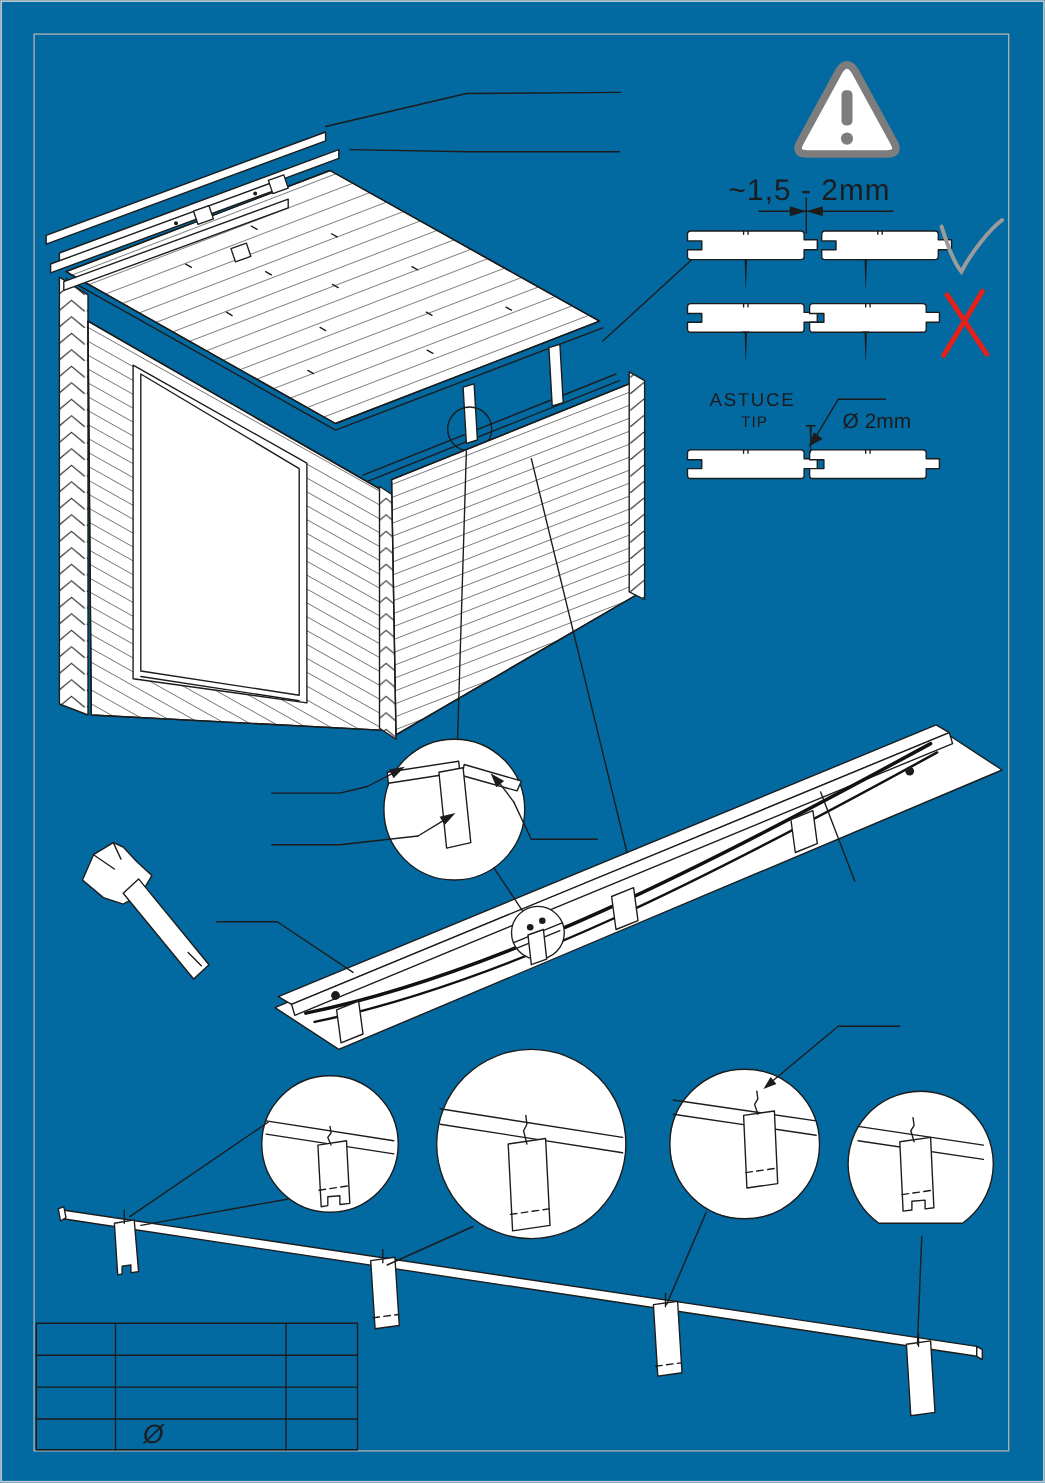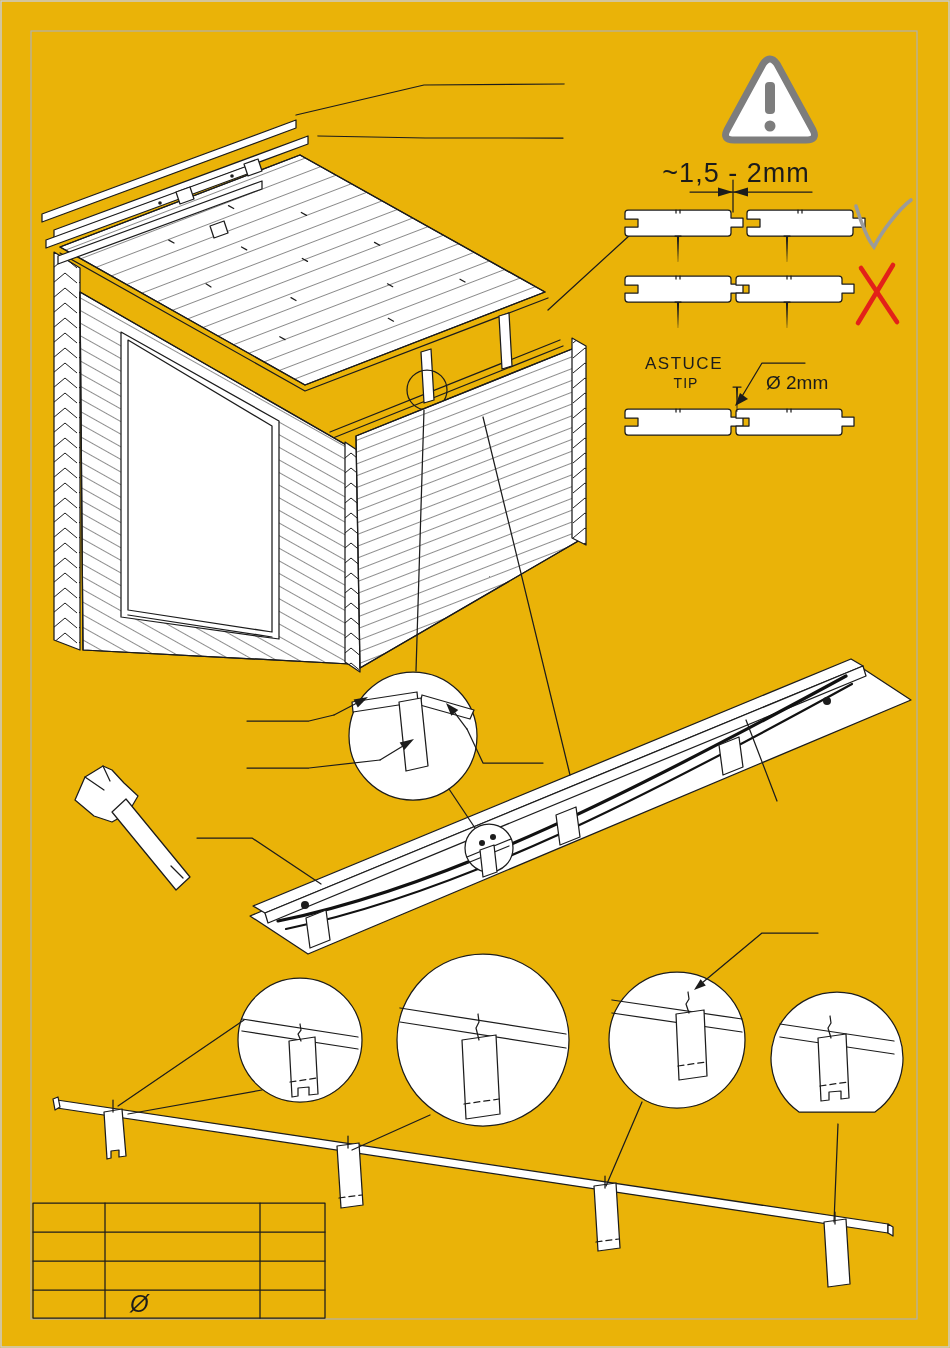--- a/index.html
+++ b/index.html
@@ -1,16 +1,16 @@
 <!DOCTYPE html>
 <html><head>
 <meta charset="utf-8">
 <style>
   html,body{margin:0;padding:0;background:#ffffff;}
-  #sheet{position:relative;width:950px;height:1348px;background:#eab308;overflow:hidden;
+  #sheet{position:relative;width:950px;height:1348px;background:#0369a1;overflow:hidden;
          font-family:"Liberation Sans", sans-serif;}
   svg{position:absolute;left:0;top:0;}
   
   .ln{stroke:#1c1c1c;fill:none;stroke-width:1.25;stroke-linejoin:round;stroke-linecap:round;}
   .w{stroke:#1c1c1c;fill:#ffffff;stroke-width:1.25;stroke-linejoin:round;}
   .k{fill:#1c1c1c;stroke:none;}
   .dash{stroke-dasharray:6 4;}
   .brace{stroke:#111;stroke-width:3.2;fill:none;stroke-linecap:round;}
   .frame{stroke:#b0b0b0;fill:none;stroke-width:1.2;}
   .pageedge{stroke:#cccccc;fill:none;stroke-width:1.5;}

